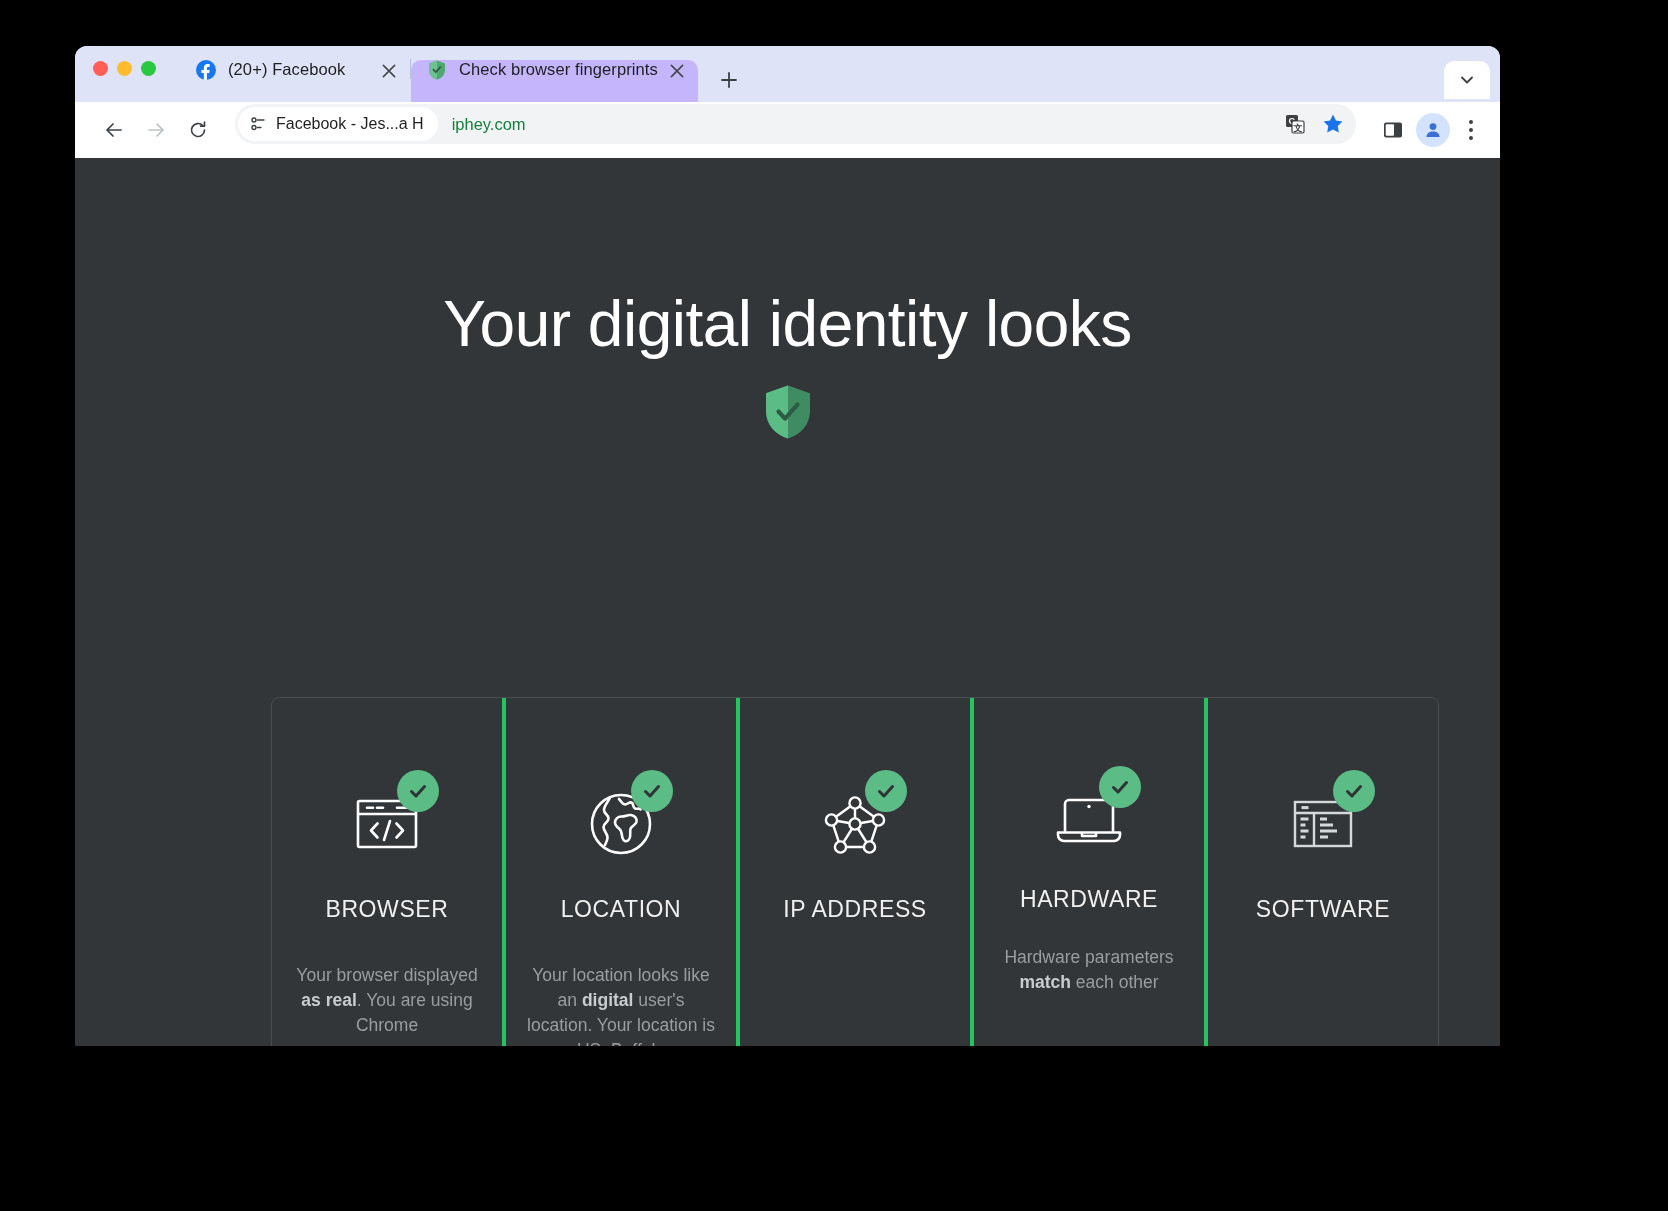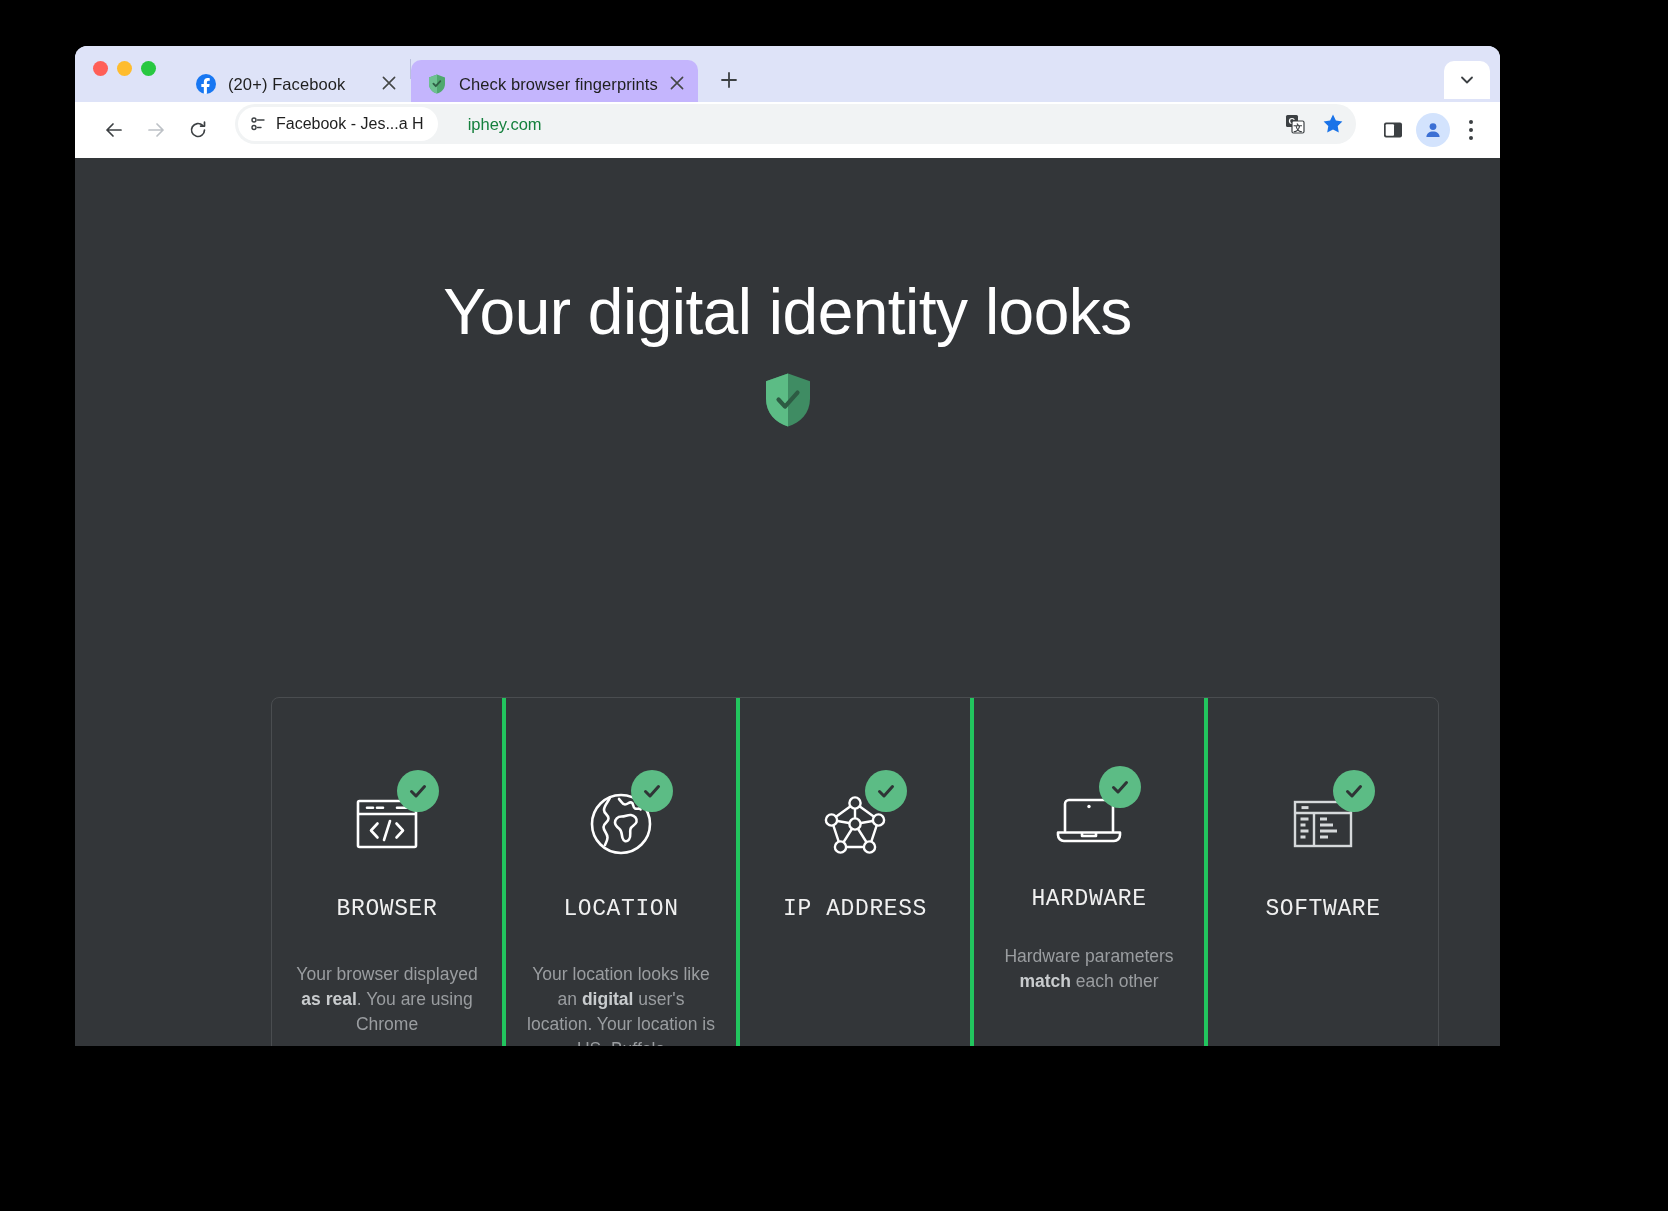--- a/index.html
+++ b/index.html
@@ -43,21 +43,21 @@
     margin-right: 24px;
   }
   .light { width: 15px; height: 15px; border-radius: 50%; }
   .light.red { background: #ff5f57; }
   .light.yellow { background: #febc2e; }
   .light.green { background: #28c840; }
 
   .tab {
     position: relative;
     display: flex;
-    align-items: flex-end;
+    align-items: flex-start;
     height: 42px;
     padding: 0 10px 8px 16px;
     min-width: 230px;
     max-width: 310px;
     border-radius: 10px 10px 0 0;
     cursor: default;
   }
   .tab.inactive { background: transparent; }
   .tab.active { background: #c4b5fd; }
 
@@ -128,21 +128,20 @@
   .omnibox {
     flex: 1 1 auto;
     height: 40px;
     background: #f1f3f4;
     border-radius: 20px;
     display: flex;
     align-items: center;
     margin: 0 10px 12px 14px;
     padding-right: 6px;
     min-width: 0;
-    gap: 16px;
   }
   .chip {
     display: flex;
     align-items: center;
     height: 34px;
     background: #ffffff;
     border-radius: 17px;
     padding: 0 14px 0 11px;
     margin-left: 3px;
     flex: 0 0 auto;
@@ -211,20 +210,21 @@
   .page {
     height: 888px;
     background: #333639;
     overflow: hidden;
     position: relative;
   }
 
   .hero {
     padding-top: 118px;
     text-align: center;
+    margin-top: 12px;
   }
   .hero-line1 {
     font-size: 64px;
     font-weight: 400;
     color: #ffffff;
     letter-spacing: -0.5px;
     line-height: 1.15;
   }
   .hero-line2 {
     margin-top: 22px;
@@ -282,21 +282,20 @@
     display: flex; align-items: center; justify-content: center;
   }
 
   .card-title {
     margin-top: 24px;
     font-size: 23px;
     font-weight: 400;
     color: #f0f0f0;
     letter-spacing: 0.6px;
     text-align: center;
-    font-family: Liberation Mono, monospace;
   }
   .card-body {
     margin-top: 40px;
     font-size: 17.5px;
     line-height: 1.42;
     color: #9a9da0;
     text-align: center;
     max-width: 195px;
   }
   .card-body b { color: #c9ccce; font-weight: 700; }

